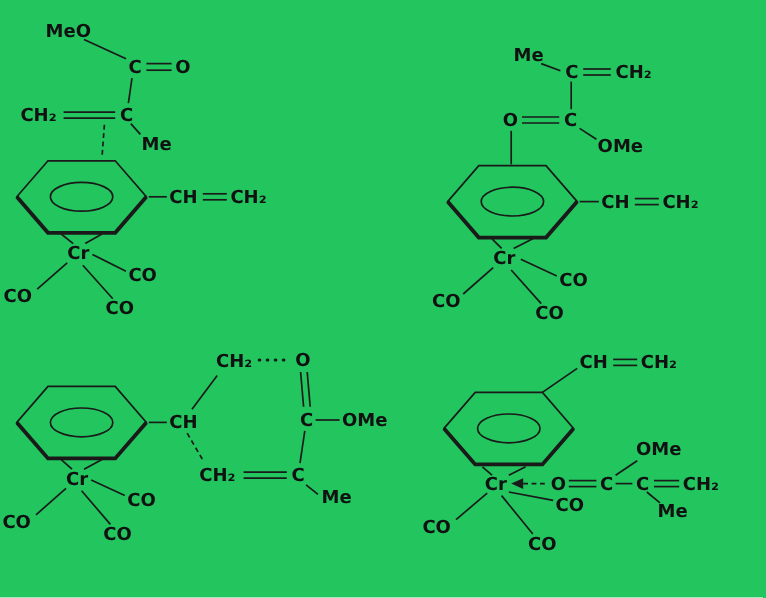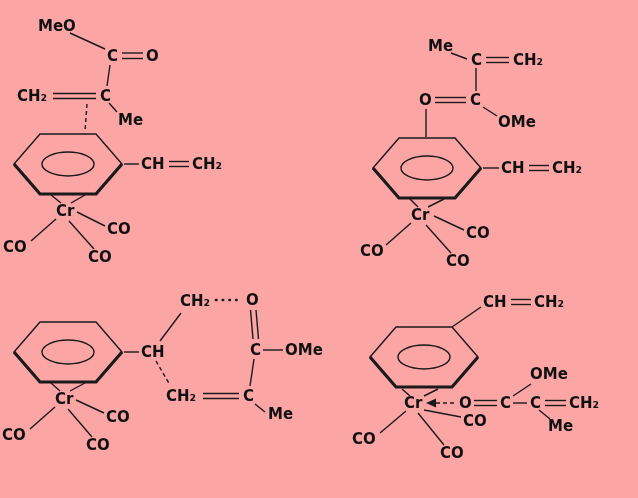--- a/index.html
+++ b/index.html
@@ -1,17 +1,17 @@
 <!DOCTYPE html>
 <html><head>
 <meta charset="utf-8">
 <style>
   html,body { margin:0; padding:0; background:#fff; }
   .canvas {
-    position:relative; width:638px; height:498px; background:#fca5a5;
+    position:relative; width:638px; height:498px; background:#22c55e;
     font-family:"DejaVu Sans","Liberation Sans",sans-serif; overflow:hidden;
   }
   svg.bonds { position:absolute; left:0; top:0; }
   .lbl {
     position:absolute; font-size:15px; font-weight:bold; color:#111;
     line-height:16px; white-space:nowrap; letter-spacing:0;
   }
 </style>
 </head>
 <body>

